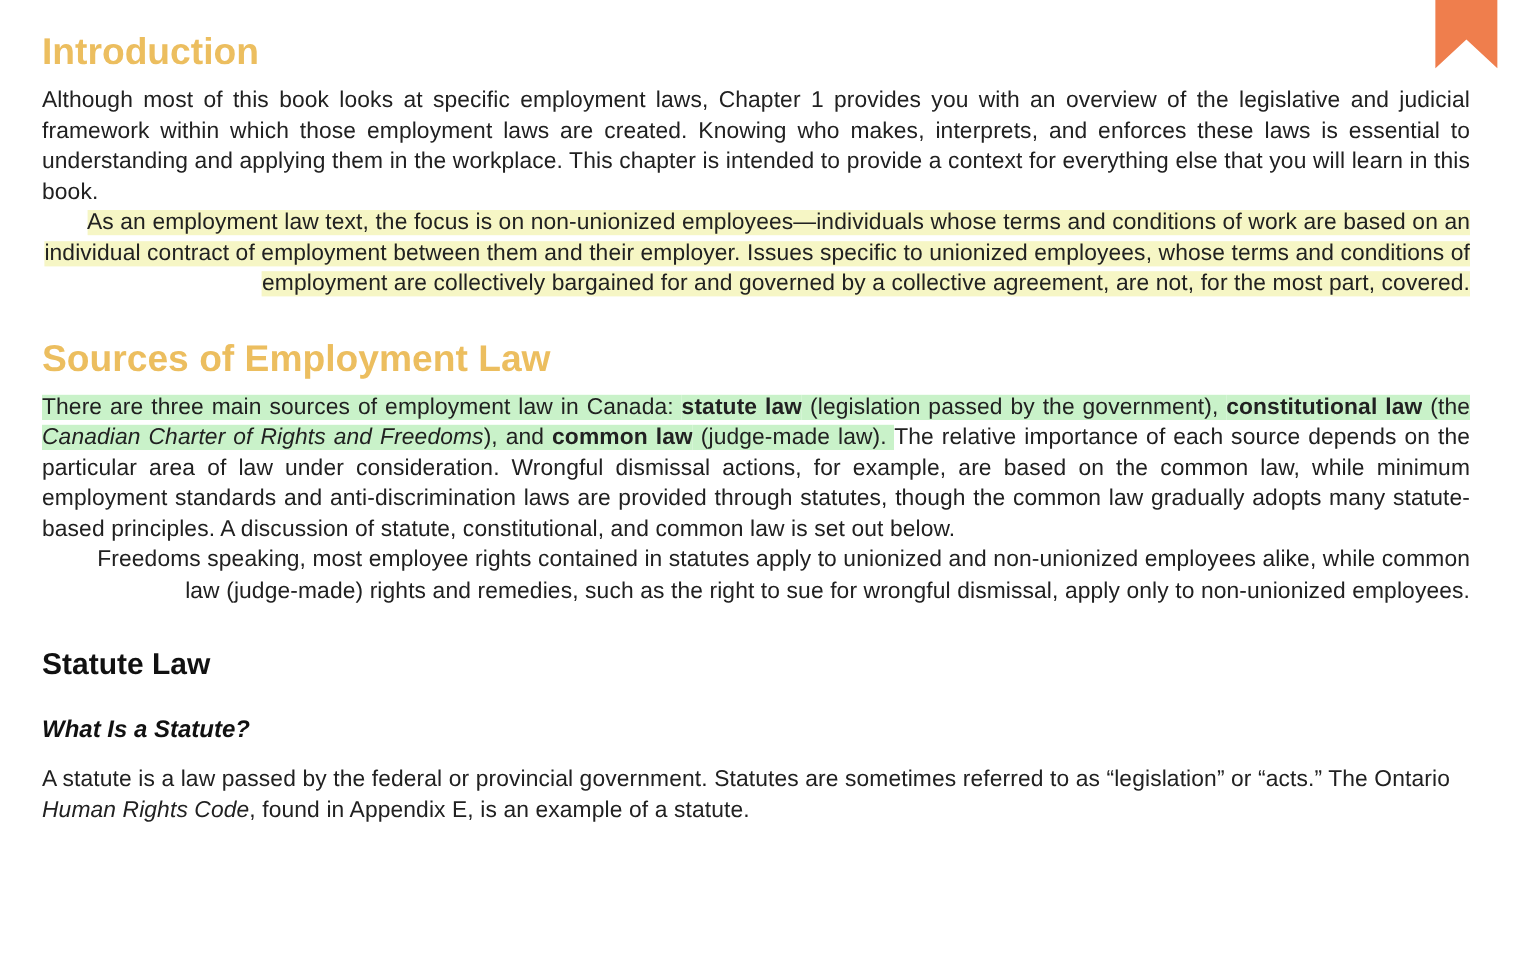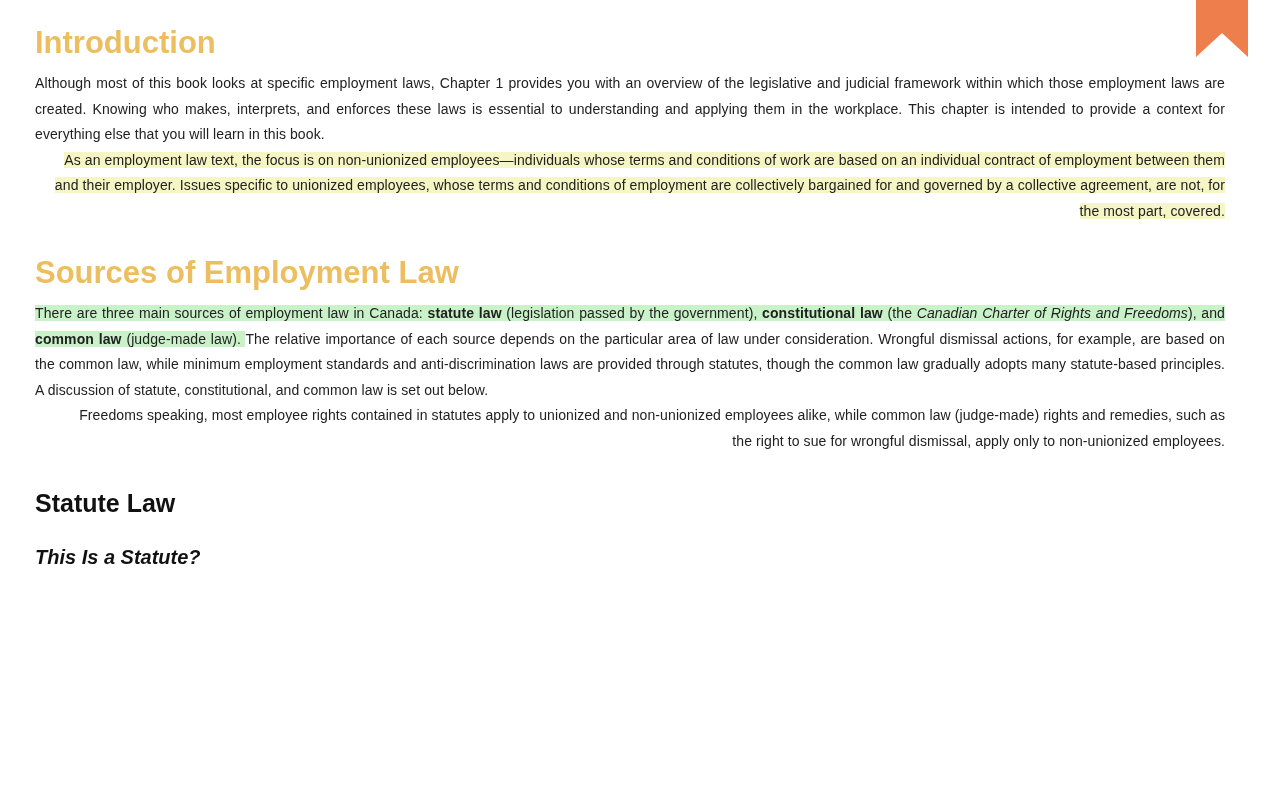--- a/index.html
+++ b/index.html
@@ -8,21 +8,21 @@
     background:#ffffff;
     font-family:"Liberation Sans","DejaVu Sans",sans-serif;
     color:#212121;
     position:relative;
     overflow:hidden;
     -webkit-font-smoothing:antialiased;
   }
   .content{padding:24px 55px 0 35px;}
   .content p{
     margin:0;
-    font-size:14px;
+    font-size:19px;
     line-height:25.5px;
     letter-spacing:0.1px;
   }
   p.justify{text-align:justify;}
   p.indent{text-indent:26px;text-align:right;}
   h1{
     font-size:31px;
     line-height:38px;
     font-weight:bold;
     color:var(--heading-color,#ecbe5f);
@@ -61,18 +61,19 @@
 <body style="color: rgb(33, 33, 33);">
 
 <div class="content">
     <h1>Introduction</h1>
     <p class="justify"><span>Although most of this book looks at specific employment laws, Chapter 1 provides you with an overview of the legislative and judicial framework within which those employment laws are created. Knowing who makes, interprets, and enforces these laws is essential to understanding and applying them in the workplace. This chapter is intended to provide a context for everything else that you will learn in this book.</span></p>
     <p class="indent"><span class="hl-yellow">As an employment law text, the focus is on non-unionized employees—individuals whose terms and conditions of work are based on an individual contract of employment between them and their employer. Issues specific to unionized employees, whose terms and conditions of employment are collectively bargained for and governed by a collective agreement, are not, for the most part, covered.</span></p>
     <h1 class="mt">Sources of Employment Law</h1>
     <p class="justify"><span class="hl-green">There are three main sources of employment law in Canada: </span><span class="b hl-green">statute law</span><span class="hl-green"> (legislation passed by the government), </span><span class="b hl-green">constitutional law</span><span class="hl-green"> (the </span><span class="i hl-green">Canadian Charter of Rights and Freedoms</span><span class="hl-green">), and </span><span class="b hl-green">common law</span><span class="hl-green"> (judge-made law). </span><span>The relative importance of each source depends on the particular area of law under consideration. Wrongful dismissal actions, for example, are based on the common law, while minimum employment standards and anti-discrimination laws are provided through statutes, though the common law gradually adopts many statute-based principles. A discussion of statute, constitutional, and common law is set out below.</span></p>
     <p class="indent"><span>Freedoms speaking, most employee rights contained in statutes apply to unionized and non-unionized employees alike, while common law (judge-made) rights and remedies, such as the right to sue for wrongful dismissal, apply only to non-unionized employees.</span></p>
     <h2>Statute Law</h2>
-    <h3>This Is a Statute?</h3>
+    <h3>What Is a Statute?</h3>
+    <p><span>A statute is a law passed by the federal or provincial government. Statutes are sometimes referred to as “legislation” or “acts.” The Ontario </span><span class="i">Human Rights Code</span><span>, found in Appendix E, is an example of a statute.</span></p>
   </div>
 
 <svg class="bookmark" width="52" height="57" viewBox="0 0 52 57" aria-hidden="true">
   <path d="M0 0 H52 V57 L26 33 L0 57 Z" fill="#ef7e4d"></path>
 </svg>
 
 </body></html>

